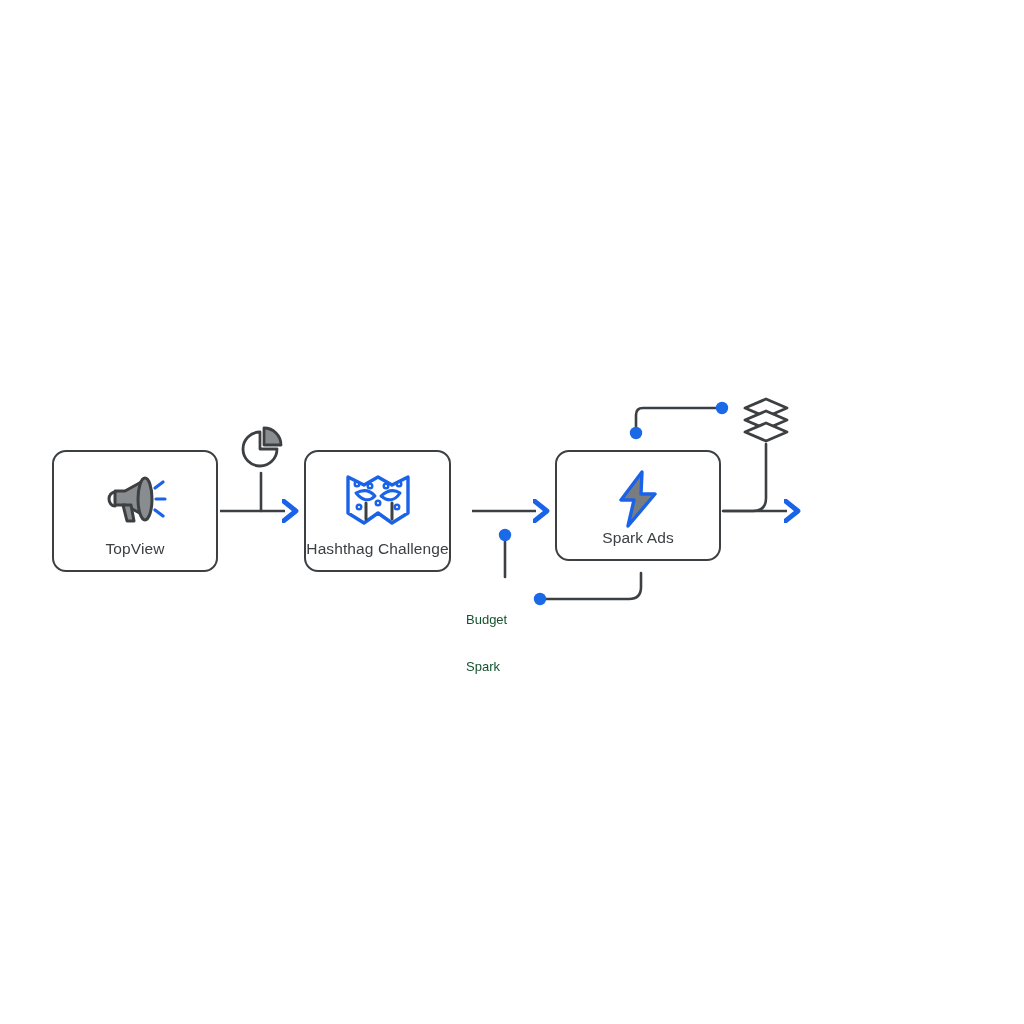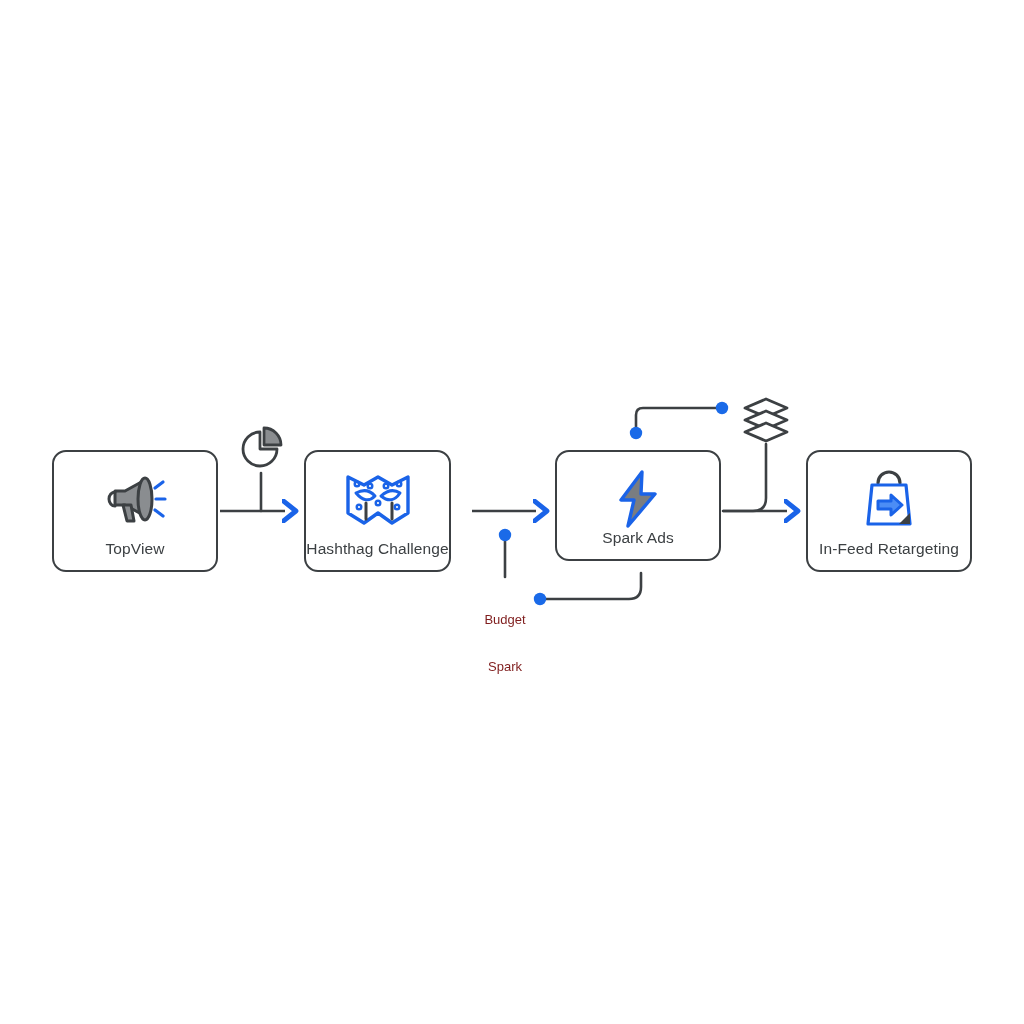--- a/index.html
+++ b/index.html
@@ -61,22 +61,21 @@
   .side-icon {
     position: absolute;
     display: flex;
     align-items: center;
     justify-content: center;
   }
   .edge-label {
     position: absolute;
     font-size: 13px;
     line-height: 15.5px;
-    color: #7f1d1d;
-    text-align: center;
+    color: #14532d;
     font-family: "Liberation Sans", sans-serif;
     white-space: pre;
   }
 </style>
 </head>
 <body>
 
 <div id="canvas">
 
   <svg id="wires" viewBox="0 0 1024 1024" xmlns="http://www.w3.org/2000/svg">
@@ -160,31 +159,20 @@
 
   <div class="node" style="left:555px; top:450px; width:166px; height:111px;">
     <div class="node-icon">
       <svg width="52" height="60" viewBox="0 0 52 60" xmlns="http://www.w3.org/2000/svg">
         <path d="M30,3 L9,31 L22,31 L16,57 L43,25 L29,25 Z" fill="#7a7d80" stroke="#1a63e8" stroke-width="3.4" stroke-linejoin="round"></path>
       </svg>
     </div>
     <div class="node-label">Spark Ads</div>
   </div>
 
-  <div class="node" style="left:806px; top:450px; width:166px; height:122px;">
-    <div class="node-icon">
-      <svg width="60" height="60" viewBox="0 0 60 60" xmlns="http://www.w3.org/2000/svg">
-        <path d="M19,14 a11,11 0 0 1 22,0" fill="none" stroke="#3c4043" stroke-width="3.2" stroke-linecap="round"></path>
-        <path d="M13,16 L47,16 L51,55 L9,55 Z" fill="none" stroke="#1a63e8" stroke-width="3.2" stroke-linejoin="round"></path>
-        <path d="M51,44 L51,55 L40,55 Z" fill="#3c4043"></path>
-        <path d="M19,32 L32,32 L32,26 L43,36 L32,46 L32,40 L19,40 Z" fill="#4c8df5" stroke="#1a63e8" stroke-width="3" stroke-linejoin="round"></path>
-      </svg>
-    </div>
-    <div class="node-label">In-Feed Retargeting</div>
-  </div>
 
   <div class="side-icon" style="left:239px; top:426px; width:44px; height:44px;">
     <svg width="44" height="44" viewBox="0 0 44 44" xmlns="http://www.w3.org/2000/svg">
       <path d="M21,6 a17,17 0 1 0 17,17 L21,23 Z" fill="none" stroke="#3c4043" stroke-width="2.8" stroke-linejoin="round"></path>
       <path d="M25,2 L25,19 L42,19 A17,17 0 0 0 25,2 Z" fill="#8a8d90" stroke="#3c4043" stroke-width="2.8" stroke-linejoin="round"></path>
     </svg>
   </div>
 
   <div class="side-icon" style="left:741px; top:396px; width:50px; height:48px;">
     <svg width="50" height="48" viewBox="0 0 50 48" xmlns="http://www.w3.org/2000/svg">

